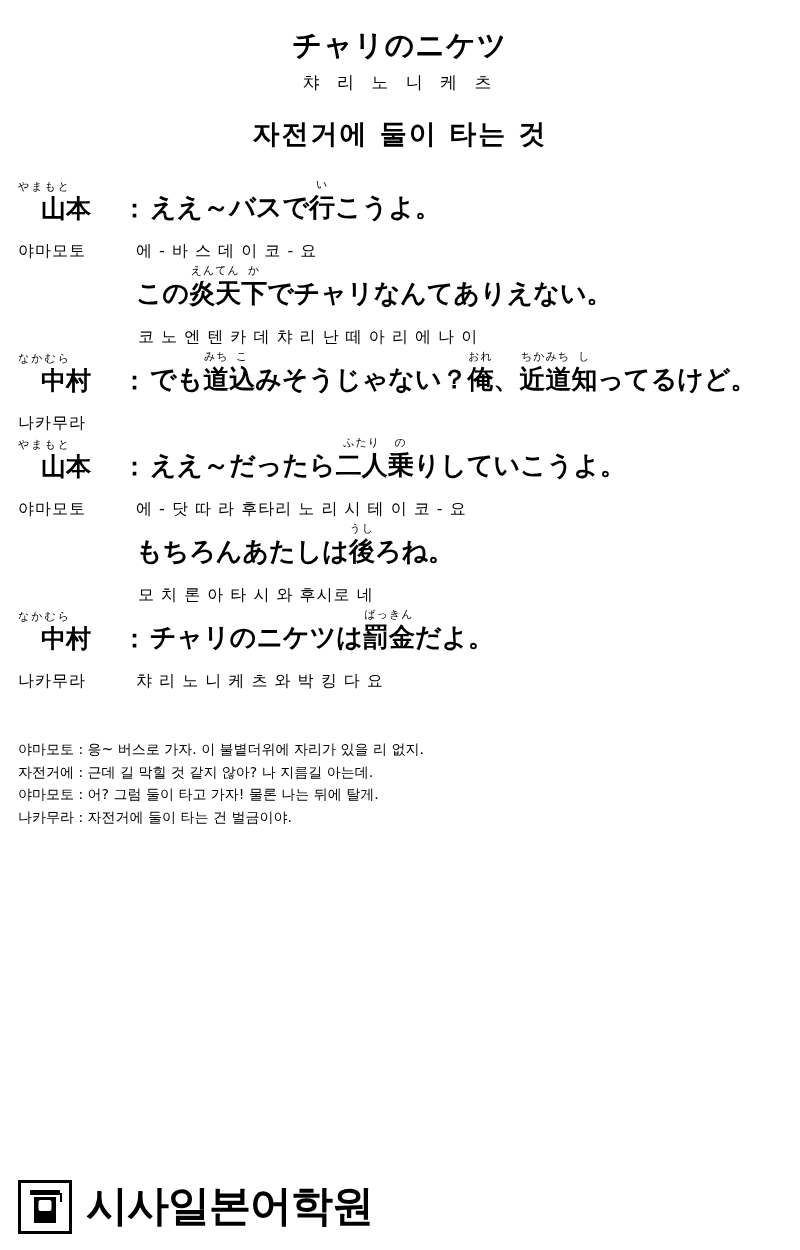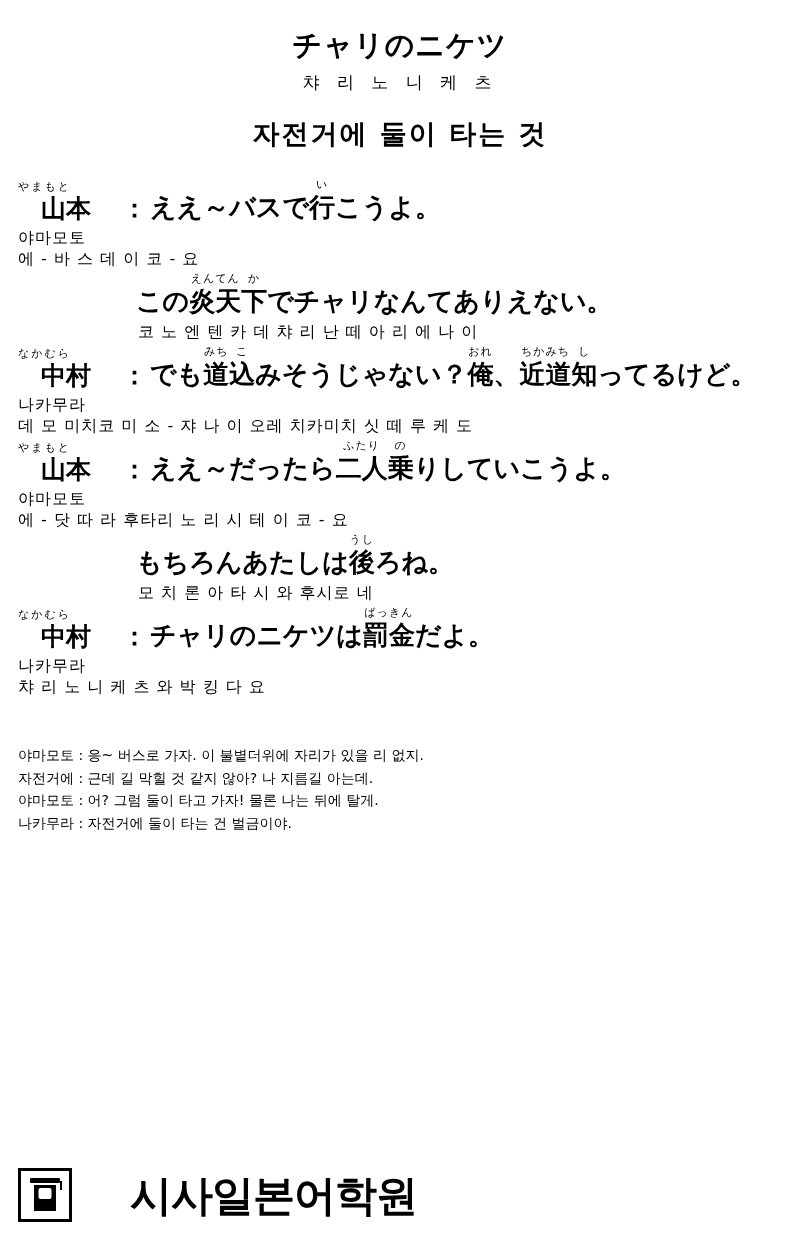--- a/index.html
+++ b/index.html
@@ -93,22 +93,21 @@
     transform: translateX(-50%);
     font-size: 11px;
     font-weight: normal;
     letter-spacing: 1px;
     white-space: nowrap;
   }
   .ko-row {
     display: flex;
     white-space: nowrap;
     font-size: 16px;
-    margin-top: 3px;
-    flex-direction: column;
+    margin-top: 16px;
   }
   .ko-speaker {
     flex: 0 0 auto;
     letter-spacing: 1px;
   }
   .ko-text {
     letter-spacing: 1px;
   }
 
   
@@ -125,24 +124,23 @@
   .tr-line {
     font-size: 14px;
     line-height: 1.62;
     white-space: nowrap;
   }
 
   
   .footer {
     position: absolute;
     left: 18px;
-    bottom: 26px;
+    bottom: 16px;
     display: flex;
-    align-items: flex-start;
-    gap: 44px;
+    align-items: flex-end;
   }
   .logo-mark {
     width: 54px;
     height: 54px;
     border: 3px solid #000;
     box-sizing: border-box;
     margin-right: 14px;
     position: relative;
     background: #fff;
   }
@@ -237,21 +235,20 @@
         <span>中村</span>
       </span>
       <span class="colon indent-colon">：</span>
       <span class="jp-text">
         <span class="rb"><span>でも</span></span><span class="rb"><span class="furigana">みち</span><span>道</span></span><span class="rb"><span class="furigana">こ</span><span>込</span></span><span class="rb"><span>みそうじゃない？</span></span><span class="rb"><span class="furigana">おれ</span><span>俺</span></span><span class="rb"><span>、</span></span><span class="rb"><span class="furigana">ちかみち</span><span>近道</span></span><span class="rb"><span class="furigana">し</span><span>知</span></span><span class="rb"><span>ってるけど。</span></span>
       </span>
     </div>
     <div class="ko-row">
       <span class="ko-speaker indent-speaker">나카무라</span>
       <span class="indent-colon"></span>
-      <span class="ko-text">데 모 미치코 미 소 -   쟈  나 이     오레    치카미치  싯 떼 루 케 도</span>
     </div>
   </div>
 
   <div class="line">
     <div class="jp-row">
       <span class="speaker indent-speaker">
         <span class="furigana">やまもと</span>
         <span>山本</span>
       </span>
       <span class="colon indent-colon">：</span>

